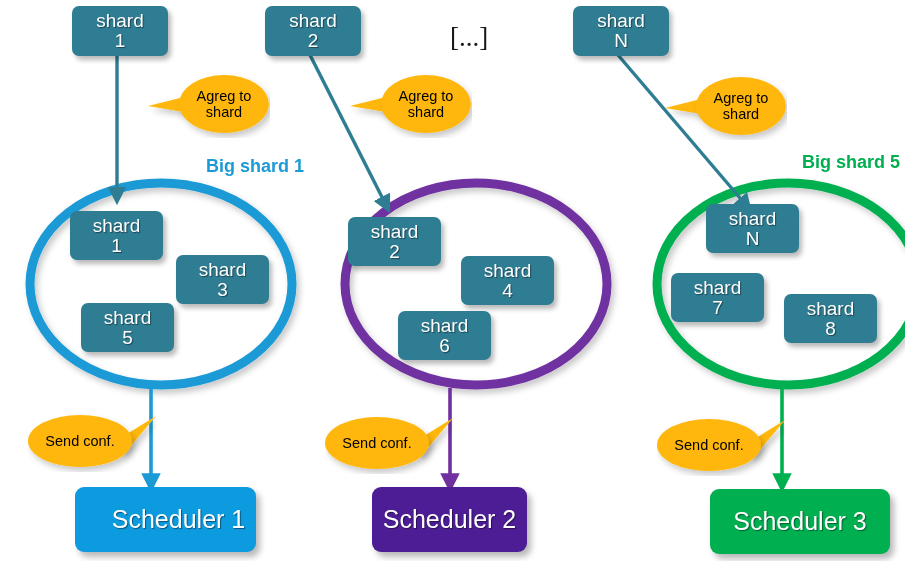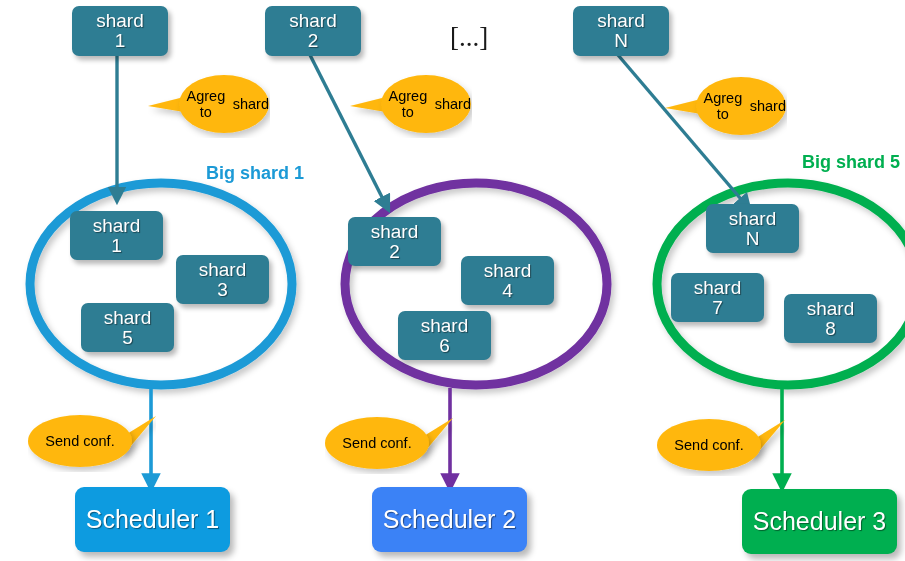--- a/index.html
+++ b/index.html
@@ -56,21 +56,21 @@
   
   .callout {
     position: absolute;
     z-index: 45;
   }
   .callout .bubble-text {
     position: absolute;
     left: 0; top: 0;
     width: 100%; height: 100%;
     display: flex;
-    flex-direction: row;
+    flex-direction: column;
     align-items: center;
     justify-content: center;
     color: #000000;
     font-size: 14.5px;
     line-height: 1.12;
     text-align: center;
     pointer-events: none;
   }
 
   
@@ -176,21 +176,21 @@
     <svg viewBox="0 0 122 68" width="122" height="68">
       <path d="M 0 36 L 48 24 L 48 44 Z" fill="#FFB70A" filter="url(#softshadow)"></path>
       <ellipse cx="76" cy="34" rx="45" ry="29" fill="#FFB70A" filter="url(#softshadow)"></ellipse>
     </svg>
     <div class="bubble-text" style="left:31px; width:90px;">
       <span>Agreg to</span>
       <span>shard</span>
     </div>
   </div>
 
-  <div class="big-label" style="left:186px; top:163px; color:#1C9AD6;">Big shard 1</div>
+  <div class="big-label" style="left:186px; top:156px; color:#1C9AD6;">Big shard 1</div>
   <div class="big-label" style="left:782px; top:152px; color:#00AF50;">Big shard 5</div>
 
   <div class="shard-box" style="left:50px; top:211px; width:93px; height:49px;">
     <span class="ln">shard</span>
     <span class="ln">1</span>
   </div>
   <div class="shard-box" style="left:156px; top:255px; width:93px; height:49px;">
     <span class="ln">shard</span>
     <span class="ln">3</span>
   </div>
@@ -248,23 +248,23 @@
   <div class="callout" style="left:637px; top:414px; width:128px; height:62px;">
     <svg viewBox="0 0 128 62" width="128" height="62">
       <path d="M 128 6 L 86 32 L 96 44 Z" fill="#FFB70A" filter="url(#softshadow)"></path>
       <ellipse cx="52" cy="31" rx="52" ry="26" fill="#FFB70A" filter="url(#softshadow)"></ellipse>
     </svg>
     <div class="bubble-text" style="left:0px; width:104px;">
       <span>Send conf.</span>
     </div>
   </div>
 
-  <div class="sched-box" style="left:55px; top:487px; width:155px; height:65px; background:#0D9BE0;">
+  <div class="sched-box" style="left:55px; top:487px; width:155px; height:65px; background:#0D9BE0;padding-left:26px;">
     <span>Scheduler 1</span>
   </div>
-  <div class="sched-box" style="left:352px; top:487px; width:155px; height:65px; background:#3b82f6;">
+  <div class="sched-box" style="left:352px; top:487px; width:155px; height:65px; background:#4c1d95;">
     <span>Scheduler 2</span>
   </div>
-  <div class="sched-box" style="left:722px; top:489px; width:155px; height:65px; background:#00AF50;align-items:center;">
+  <div class="sched-box" style="left:690px; top:489px; width:180px; height:65px; background:#00AF50;align-items:center;">
     <span>Scheduler 3</span>
   </div>
 
 </div>
 
 </body></html>

